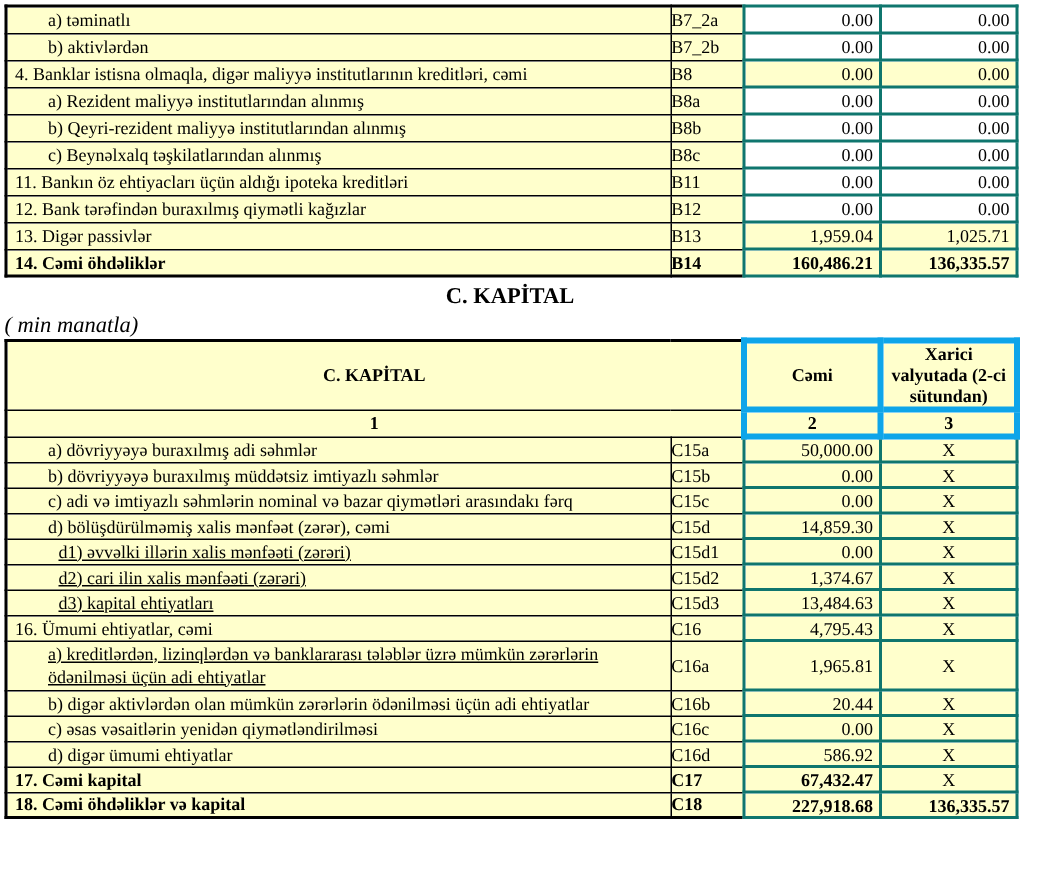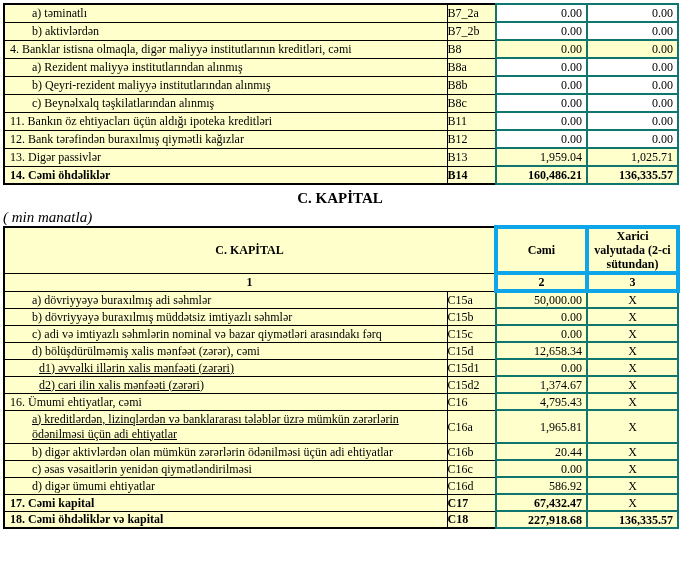--- a/index.html
+++ b/index.html
@@ -191,38 +191,44 @@
         <tr class="ind1">
           <td class="desc">c) adi və imtiyazlı səhmlərin nominal və bazar qiymətləri arasındakı fərq</td>
           <td class="code">C15c</td>
           <td class="val v1">0.00</td>
           <td class="val v2">X</td>
         </tr>
 
         <tr class="ind1">
           <td class="desc">d) bölüşdürülməmiş xalis mənfəət (zərər), cəmi</td>
           <td class="code">C15d</td>
-          <td class="val v1">12,658.34</td>
+          <td class="val v1">14,859.30</td>
           <td class="val v2">X</td>
         </tr>
 
         <tr class="ind2">
           <td class="desc">d1) əvvəlki illərin xalis mənfəəti (zərəri)</td>
           <td class="code">C15d1</td>
           <td class="val v1">0.00</td>
           <td class="val v2">X</td>
         </tr>
 
         <tr class="ind2">
           <td class="desc">d2) cari ilin xalis mənfəəti (zərəri)</td>
           <td class="code">C15d2</td>
           <td class="val v1">1,374.67</td>
           <td class="val v2">X</td>
         </tr>
 
+        <tr class="ind2">
+          <td class="desc">d3) kapital ehtiyatları</td>
+          <td class="code">C15d3</td>
+          <td class="val v1">13,484.63</td>
+          <td class="val v2">X</td>
+        </tr>
 
         <tr>
           <td class="desc">16. Ümumi ehtiyatlar, cəmi</td>
           <td class="code">C16</td>
           <td class="val v1">4,795.43</td>
           <td class="val v2">X</td>
         </tr>
 
         <tr class="ind1 tall">
           <td class="desc">a) kreditlərdən, lizinqlərdən və banklararası tələblər üzrə mümkün zərərlərin ödənilməsi üçün adi ehtiyatlar</td>

